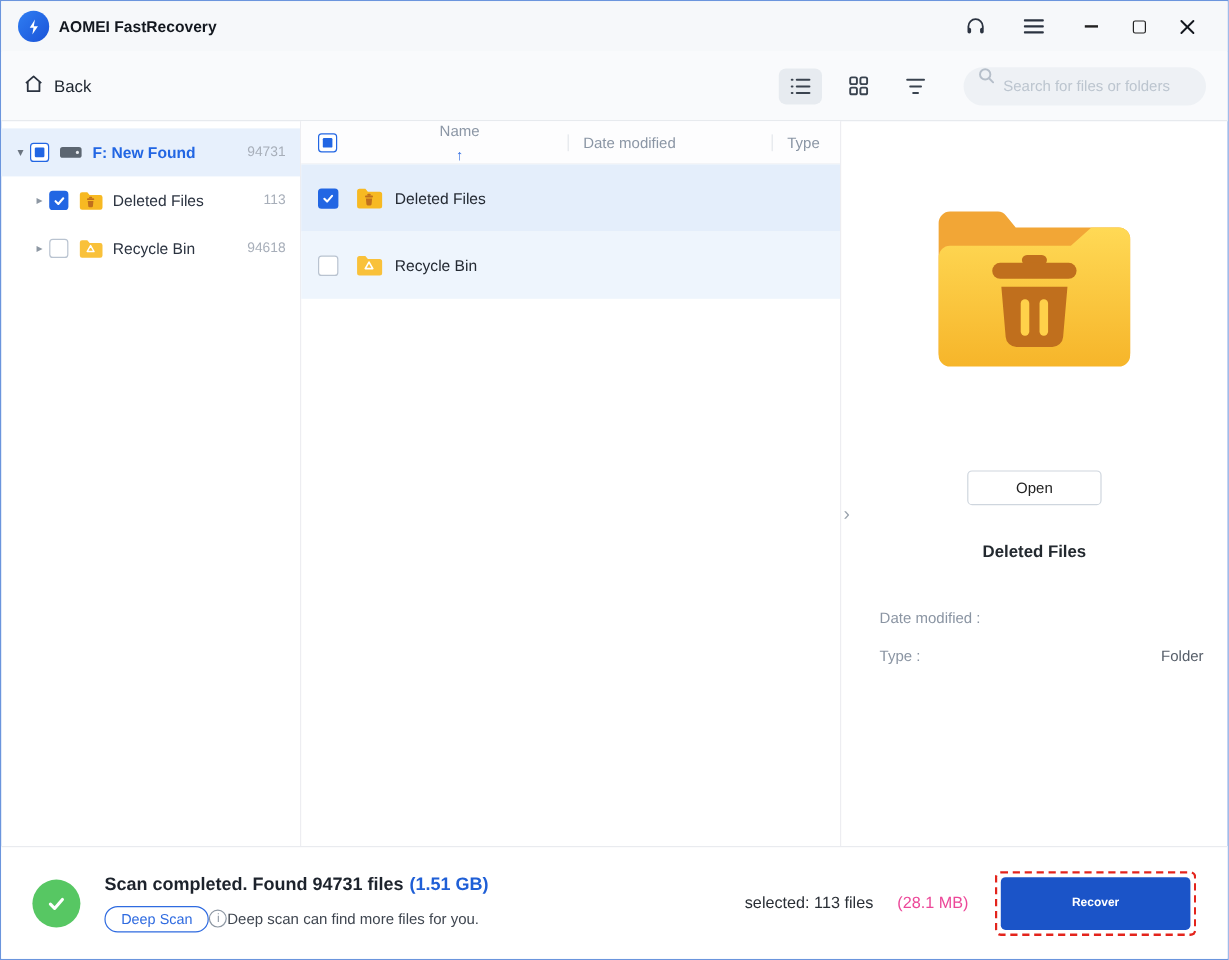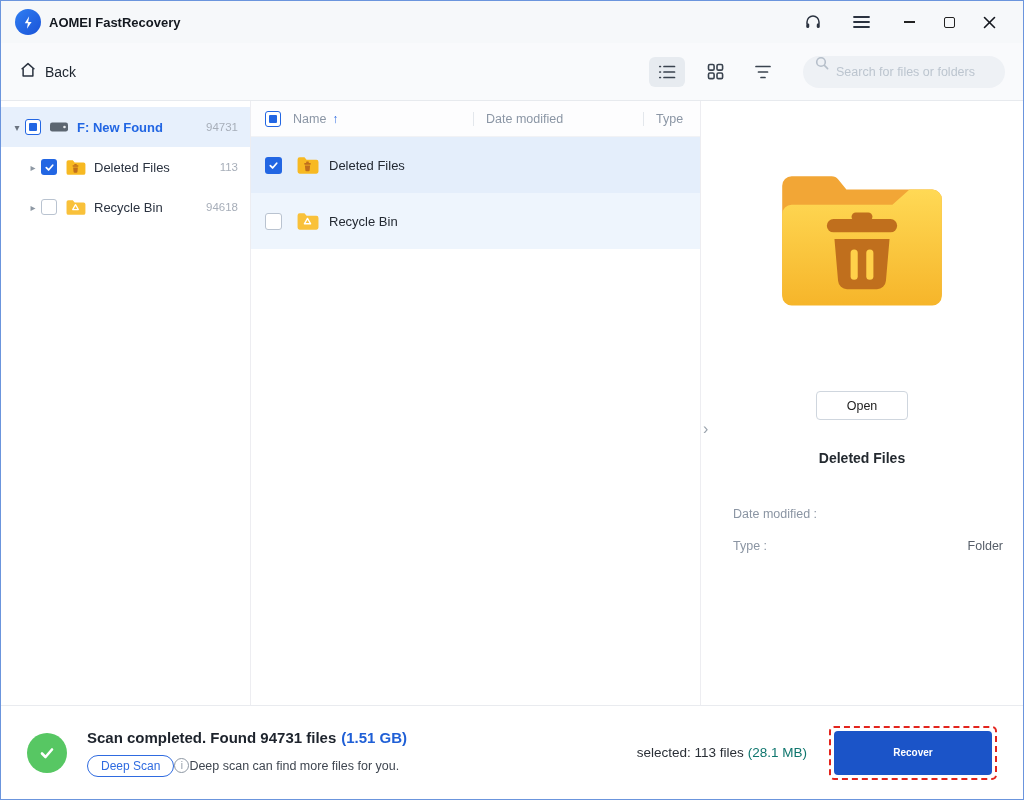--- a/index.html
+++ b/index.html
@@ -43,56 +43,56 @@
   .cb.partial { background:#fff; border:1.5px solid #2266e3; }
   .cb.partial .sq { width:8px; height:8px; background:#2266e3; border-radius:1px; display:block; }
   .tree-ic { margin-left:8px; display:flex; flex:0 0 auto; }
   .tree-label { flex:1; margin-left:8px; font-size:13px; color:#2b3340; white-space:nowrap; overflow:hidden; }
   .tree-row.selected .tree-label { color:#2266e3; font-weight:bold; }
   .tree-count { font-size:11.5px; color:#a7aeb9; }
 
   
   .filelist { flex:0 0 450px; border-right:1px solid #ededf1; display:flex; flex-direction:column; }
   .fl-header { height:36px; display:flex; align-items:center; color:#8b96a5; font-size:12.5px; background:#fdfdfe; border-bottom:1px solid #f1f2f5; padding-left:14px; }
-  .col-name { width:180px; display:flex; align-items:center; gap:6px; margin-left:12px; }
+  .col-name { width:180px; display:flex; align-items:center; gap:6px; margin-left:12px;flex-direction:column; }
   .sort-arrow { color:#2f6be0; font-size:12px; }
   .vsep { width:1px; height:14px; background:#e3e7ec; }
   .col-date { width:169px; padding-left:12px; }
   .col-type { flex:1; padding-left:12px; }
   .frow { height:56px; display:flex; align-items:center; padding-left:14px; }
   .frow.sel { background:#e4eefb; }
   .frow.alt { background:#eef5fd; }
   .frow .cb { width:17px; height:17px; flex-basis:17px; }
   .frow-ic { margin-left:14px; display:flex; }
   .frow-label { margin-left:10px; font-size:13px; color:#242a33; }
 
   
   .preview { flex:1; position:relative; display:flex; flex-direction:column; align-items:center; }
   .collapse-handle { position:absolute; left:0; top:316px; color:#9aa3ad; font-size:16px; line-height:1; padding:4px 2px; }
   .folder-art { margin-top:60px; }
-  .open-btn { margin-top:70px; width:92px; height:29px; background:#fff; border:1px solid #cfd6de; border-radius:4px; font-size:12.5px; color:#222; font-family:"Liberation Sans",sans-serif; }
+  .open-btn { margin-top:70px; width:112px; height:29px; background:#fff; border:1px solid #cfd6de; border-radius:4px; font-size:12.5px; color:#222; font-family:"Liberation Sans",sans-serif; }
   .preview-title { margin-top:30px; font-size:14px; font-weight:bold; color:#23292f; }
   .meta { width:100%; padding:0 20px 0 32px; margin-top:26px; font-size:12.5px; color:#8b95a3; }
   .meta-row { margin-top:15px; }
   .meta-row + .meta-row { margin-top:18px; display:flex; justify-content:space-between; align-items:center; }
   .meta-value { color:#565e69; }
 
   
   .footer { flex:0 0 94px; border-top:1px solid #e9ebef; display:flex; align-items:center; padding:0 26px; background:#fff; }
   .done-circle { width:40px; height:40px; border-radius:50%; background:#57c763; display:flex; align-items:center; justify-content:center; flex:0 0 40px; }
   .scan-block { margin-left:20px; }
   .scan-line1 { font-size:15px; font-weight:bold; color:#1d232c; }
   .scan-size { color:#1f5fd6; margin-left:5px; }
   .scan-line2 { margin-top:9px; display:flex; align-items:center; gap:0; }
   .deepscan-btn { border:1px solid #2f6be0; color:#2f6be0; background:#fff; border-radius:13px; padding:3px 13px; font-size:12px; font-family:"Liberation Sans",sans-serif; }
   .info-ic { width:15px; height:15px; border-radius:50%; border:1px solid #8d97a3; color:#8d97a3; font-size:10px; display:flex; align-items:center; justify-content:center; flex:0 0 15px; }
   .hint { font-size:12.5px; color:#3f4650; }
   .footer-right { margin-left:auto; display:flex; align-items:center; gap:22px; }
   .selected-text { font-size:13.5px; color:#2a2f36; }
-  .selected-size { color:#0f766e; margin-left:4px; }
+  .selected-size { color:#ec4899; margin-left:20px; }
   .recover-wrap { border:2px dashed #e3241c; padding:3px; border-radius:5px; }
   .recover-btn { width:158px; height:44px; background:#1b54c8; color:#fff; border:none; border-radius:4px; font-size:10px; font-weight:bold; font-family:"Liberation Sans",sans-serif; }
 </style>
 </head>
 <body>
 
 <div class="window">
 
   <div class="titlebar">
     <div class="logo">

